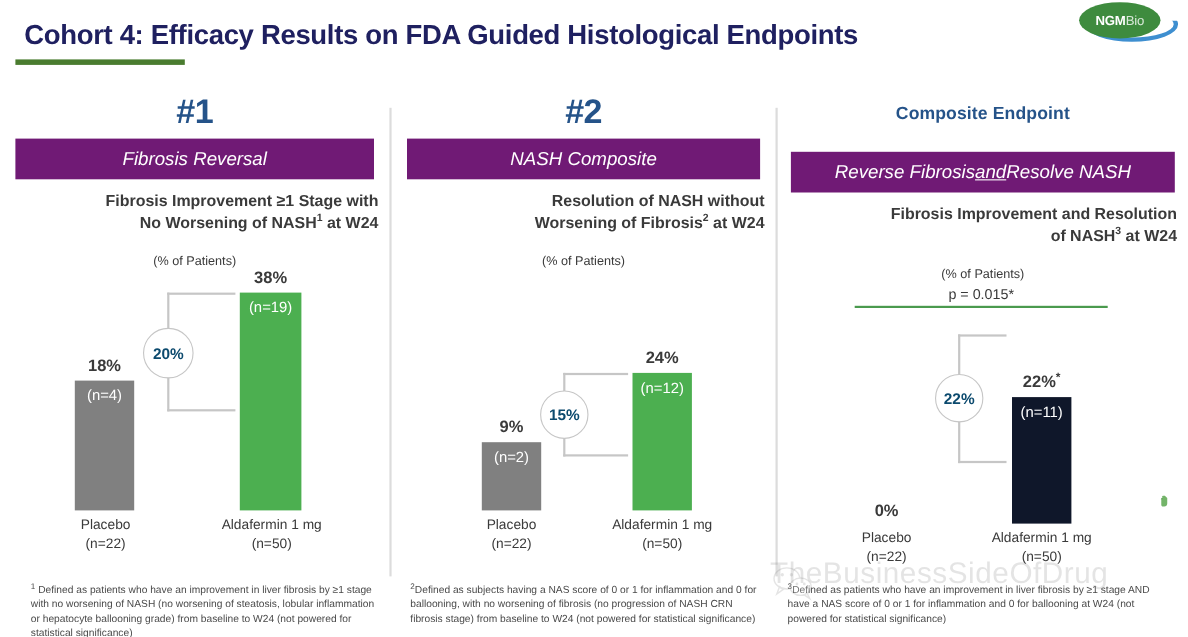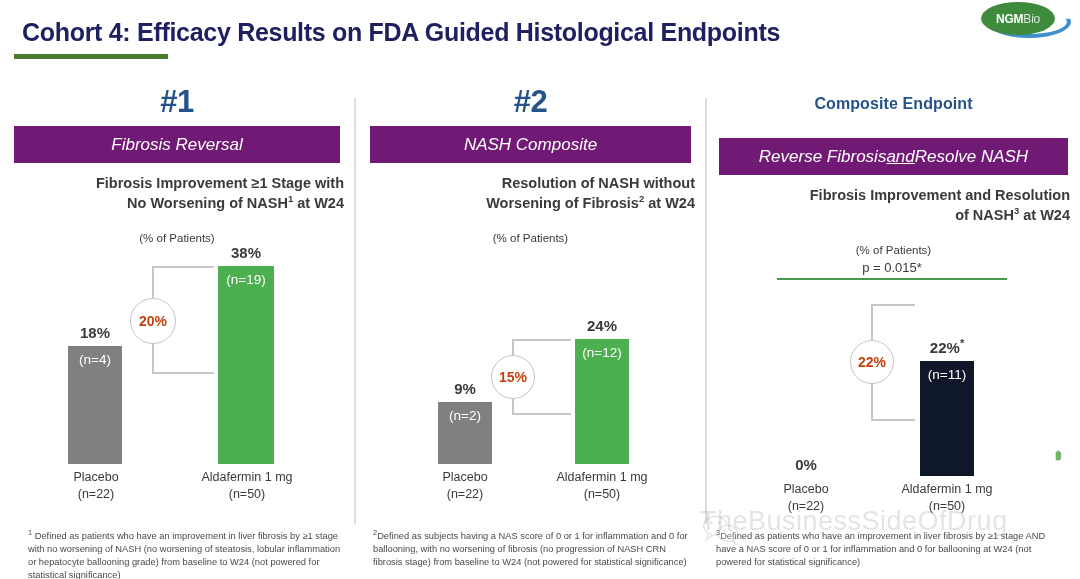--- a/index.html
+++ b/index.html
@@ -91,21 +91,21 @@
     position: absolute; bottom: 2px; text-align: center;
     font-size: 12.5px; color: #3A3A3A; line-height: 1.3;
   }
 
   
   .bracket { position: absolute; }
   .bracket .br-line { position: absolute; background: #C6C6C6; }
   .bracket .circle {
     position: absolute; border: 1.6px solid #C6C6C6; border-radius: 50%;
     background: #ffffff; display: flex; align-items: center; justify-content: center;
-    color: #c2410c; font-size: 14px; font-weight: bold;
+    color: #0c4a6e; font-size: 14px; font-weight: bold;
   }
 
   
   .pval { position: absolute; text-align: center; }
   .pval .pv-text { font-size: 13px; color: #3A3A3A; white-space: nowrap; }
   .pval .pv-line { margin-top: 3px; height: 2.5px; background: #4A9A4E; }
 
   
   .footnotes { position: absolute; left: 0; top: 528px; width: 872px; height: 51px; }
   .fn { position: absolute; top: 0; font-size: 9.3px; color: #4A4A4A; line-height: 1.38; }

